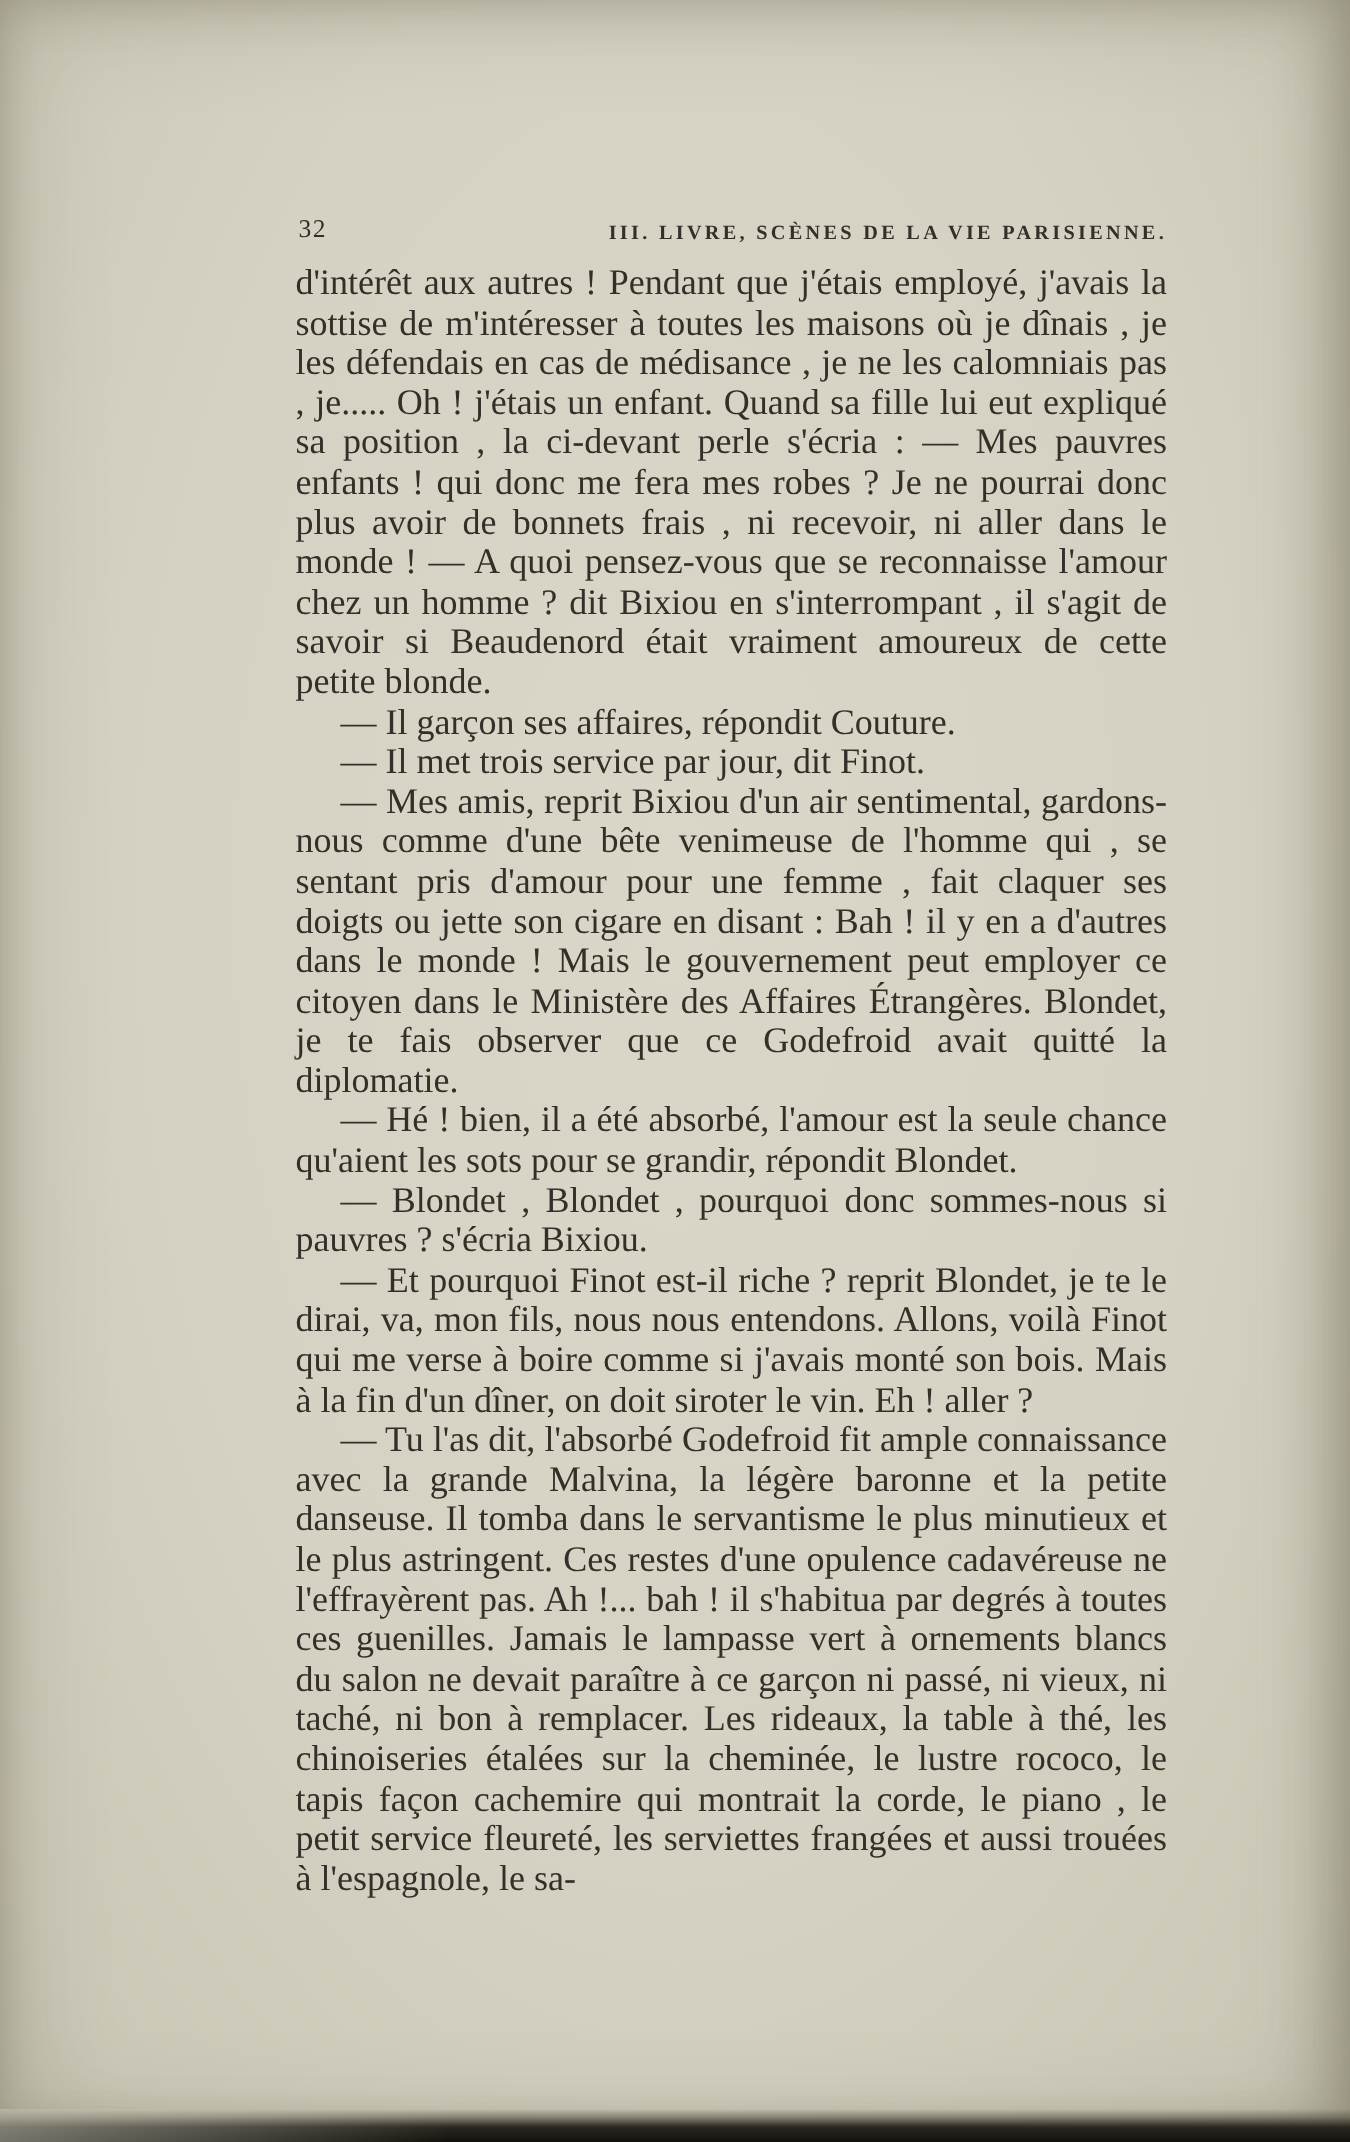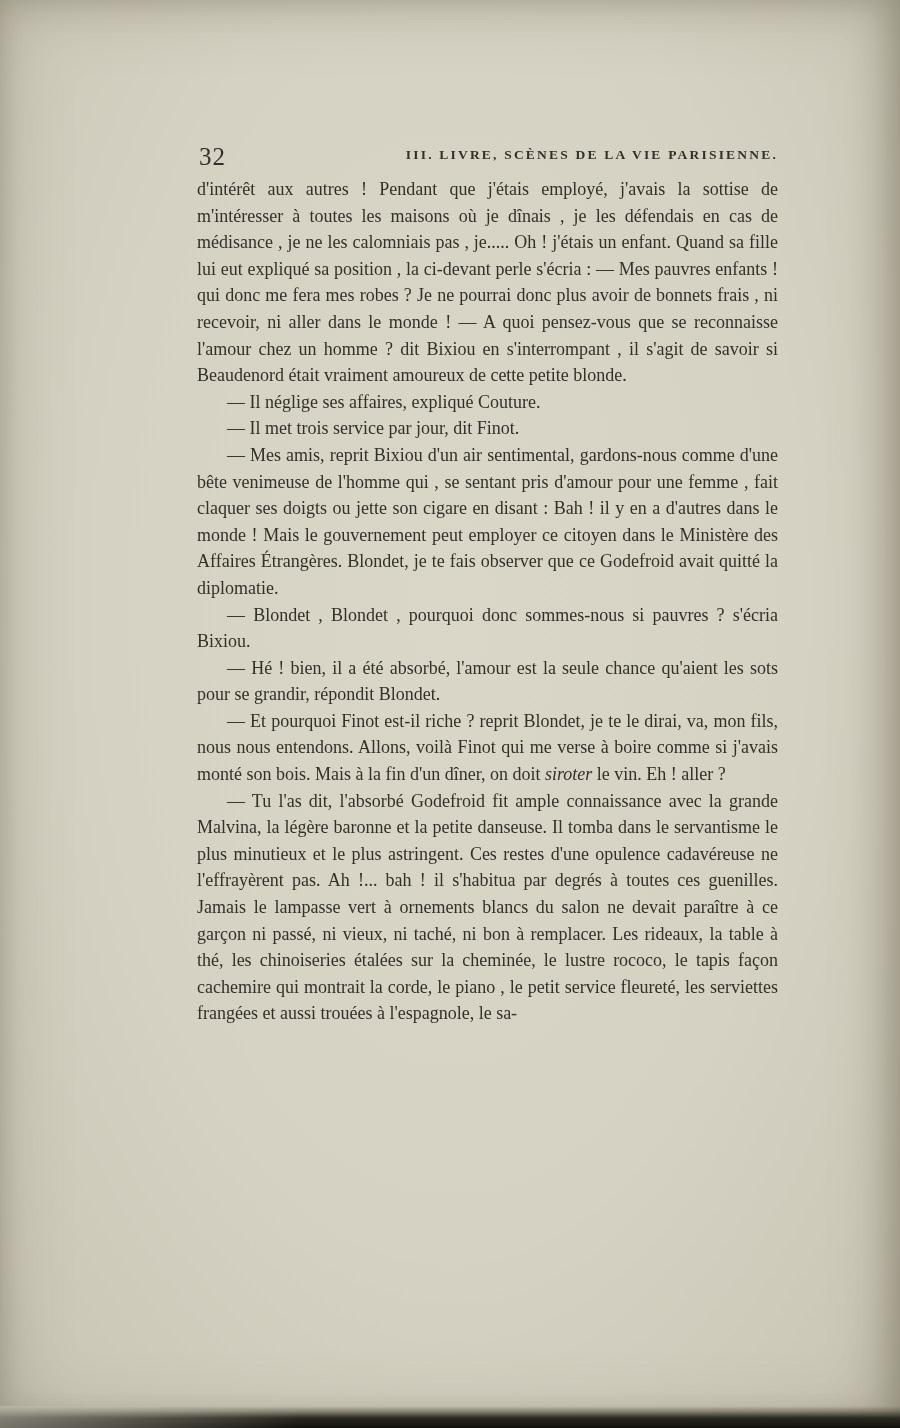--- a/index.html
+++ b/index.html
@@ -26,51 +26,50 @@
     position: absolute;
     top: 143px;
     left: 197px;
     width: 581px;
     height: 24px;
   }
   .page-number {
     position: absolute;
     left: 2px;
     top: 0;
-    font-size: 25px;
+    font-size: 17px;
     letter-spacing: 1px;
   }
   .running-title {
     position: absolute;
     left: 0;
     right: 0;
     top: 4px;
     text-align: right;
     font-size: 13.5px;
     font-weight: bold;
     letter-spacing: 2.2px;
     white-space: nowrap;
   }
   .body-text {
     position: absolute;
     top: 176px;
     left: 197px;
     width: 581px;
-    font-size: 18px;
+    font-size: 24px;
     line-height: 26.6px;
     text-align: justify;
   }
   .para {
     margin: 0;
   }
   .para.indent {
     text-indent: 30px;
   }
   .italic {
-    font-style: italic;
   }
   .scan-edge-bottom {
     position: absolute;
     left: 0;
     right: 0;
     bottom: 0;
     height: 22px;
     background:
       linear-gradient(to top,
         #12110c 0%,
@@ -92,23 +91,23 @@
 <body>
 
 <div class="page">
   <div class="header-row">
     <span class="page-number">32</span>
     <span class="running-title">III. LIVRE, SCÈNES DE LA VIE PARISIENNE.</span>
   </div>
 
   <div class="body-text">
       <p class="para"><span>d'intérêt aux autres ! Pendant que j'étais employé, j'avais la sottise de m'intéresser à toutes les maisons où je dînais , je les défendais en cas de médisance , je ne les calomniais pas , je..... Oh ! j'étais un enfant. Quand sa fille lui eut expliqué sa position , la ci-devant perle s'écria : — Mes pauvres enfants ! qui donc me fera mes robes ? Je ne pourrai donc plus avoir de bonnets frais , ni recevoir, ni aller dans le monde ! — A quoi pensez-vous que se reconnaisse l'amour chez un homme ? dit Bixiou en s'interrompant , il s'agit de savoir si Beaudenord était vraiment amoureux de cette petite blonde.</span></p>
-      <p class="para indent"><span>— Il néglige ses affaires, expliqué Couture.</span></p>
+      <p class="para indent"><span>— Il garçon ses affaires, répondit Couture.</span></p>
       <p class="para indent"><span>— Il met trois service par jour, dit Finot.</span></p>
       <p class="para indent"><span>— Mes amis, reprit Bixiou d'un air sentimental, gardons-nous comme d'une bête venimeuse de l'homme qui , se sentant pris d'amour pour une femme , fait claquer ses doigts ou jette son cigare en disant : Bah ! il y en a d'autres dans le monde ! Mais le gouvernement peut employer ce citoyen dans le Ministère des Affaires Étrangères. Blondet, je te fais observer que ce Godefroid avait quitté la diplomatie.</span></p>
+      <p class="para indent"><span>— Hé ! bien, il a été absorbé, l'amour est la seule chance qu'aient les sots pour se grandir, répondit Blondet.</span></p>
       <p class="para indent"><span>— Blondet , Blondet , pourquoi donc sommes-nous si pauvres ? s'écria Bixiou.</span></p>
-      <p class="para indent"><span>— Hé ! bien, il a été absorbé, l'amour est la seule chance qu'aient les sots pour se grandir, répondit Blondet.</span></p>
       <p class="para indent"><span>— Et pourquoi Finot est-il riche ? reprit Blondet, je te le dirai, va, mon fils, nous nous entendons. Allons, voilà Finot qui me verse à boire comme si j'avais monté son bois. Mais à la fin d'un dîner, on doit </span><span class="italic">siroter</span><span> le vin. Eh ! aller ?</span></p>
       <p class="para indent"><span>— Tu l'as dit, l'absorbé Godefroid fit ample connaissance avec la grande Malvina, la légère baronne et la petite danseuse. Il tomba dans le servantisme le plus minutieux et le plus astringent. Ces restes d'une opulence cadavéreuse ne l'effrayèrent pas. Ah !... bah ! il s'habitua par degrés à toutes ces guenilles. Jamais le lampasse vert à ornements blancs du salon ne devait paraître à ce garçon ni passé, ni vieux, ni taché, ni bon à remplacer. Les rideaux, la table à thé, les chinoiseries étalées sur la cheminée, le lustre rococo, le tapis façon cachemire qui montrait la corde, le piano , le petit service fleureté, les serviettes frangées et aussi trouées à l'espagnole, le sa-</span></p>
     </div>
 
   <div class="scan-edge-bottom"></div>
 </div>
 
 </body></html>

